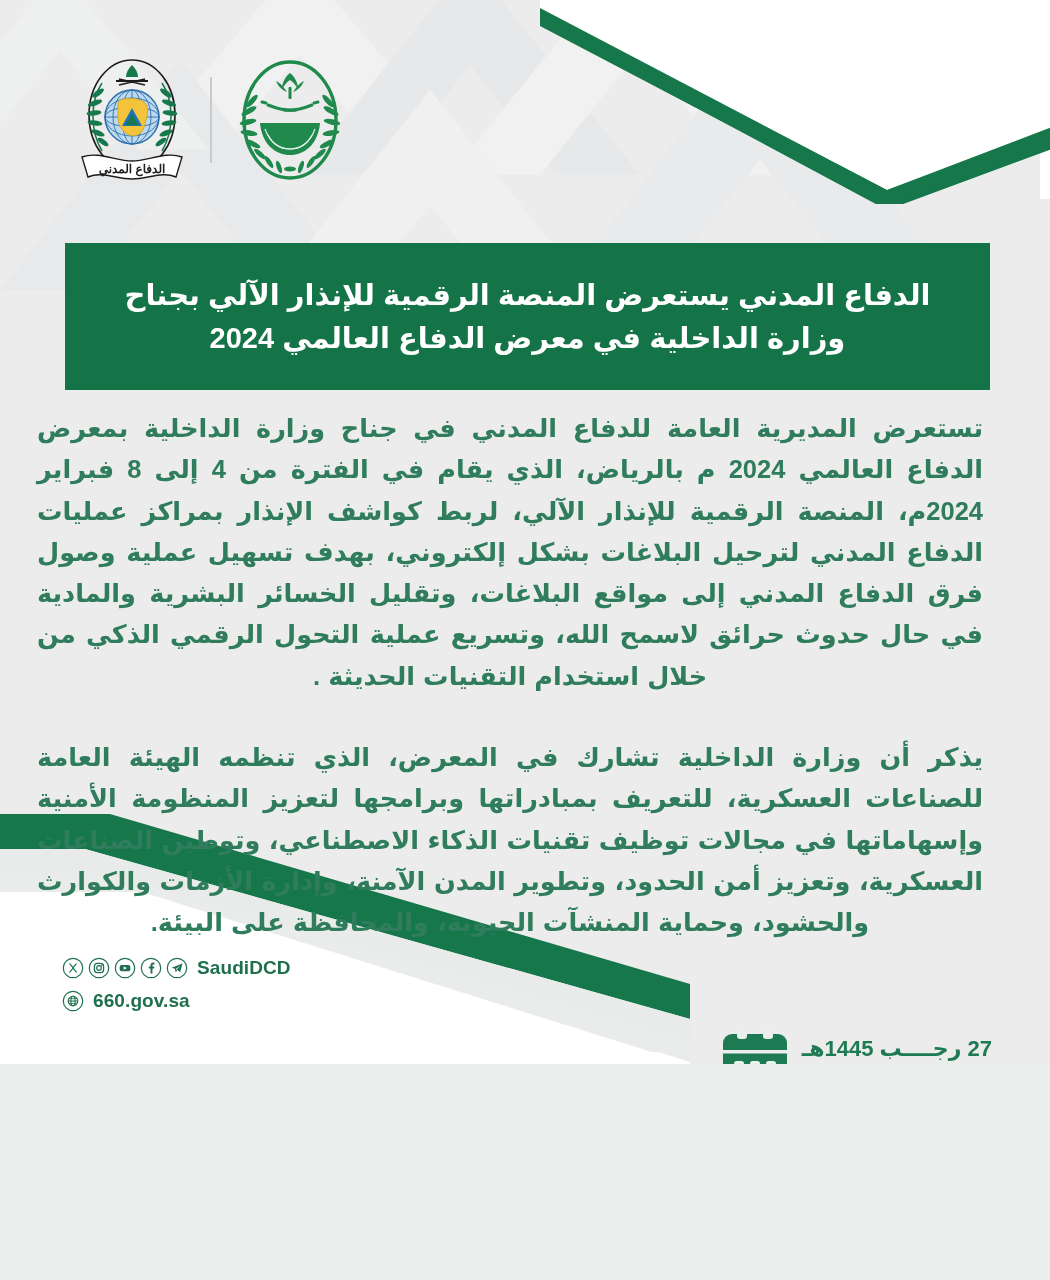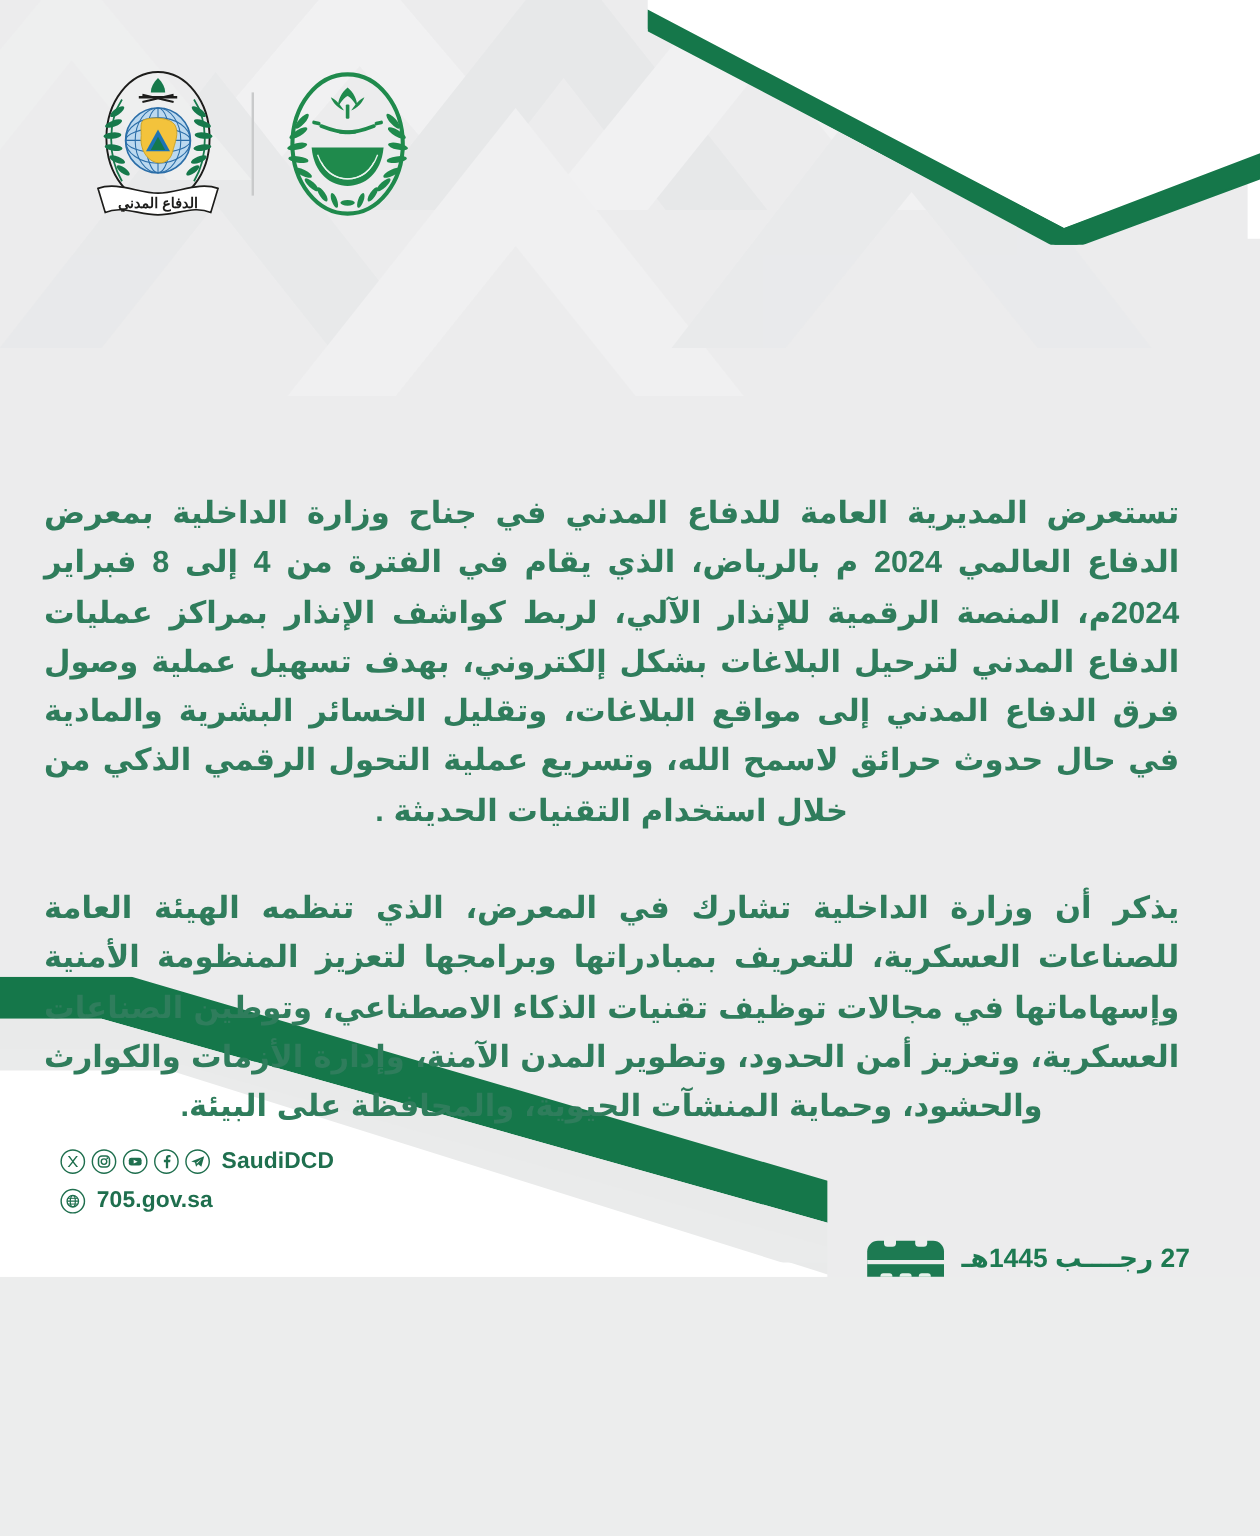--- a/index.html
+++ b/index.html
@@ -144,21 +144,21 @@
     color: #1d7a52;
     font-size: 22px;
     font-weight: bold;
     white-space: nowrap;
     direction: rtl;
   }
 
   
   .footer {
     position: absolute;
-    left: 50px;
+    left: 62px;
     bottom: 52px;
     direction: ltr;
   }
   .footer-row {
     display: flex;
     flex-direction: row;
     align-items: center;
     gap: 4px;
   }
   .footer-row + .footer-row { margin-top: 11px; }
@@ -313,20 +313,23 @@
               <ellipse cx="71" cy="114" rx="6.5" ry="2.3" transform="rotate(-70 71 114)"></ellipse>
             </g>
             <ellipse cx="60" cy="116" rx="6" ry="2.4"></ellipse>
           </g>
         </svg>
       </div>
 
     </div>
   </div>
 
+  <div class="title-banner">
+    <div class="title-text">الدفاع المدني يستعرض المنصة الرقمية للإنذار الآلي بجناح وزارة الداخلية في معرض الدفاع العالمي 2024</div>
+  </div>
 
   <div class="body-wrap">
     <p class="para">تستعرض المديرية العامة للدفاع المدني في جناح وزارة الداخلية بمعرض الدفاع العالمي 2024 م بالرياض، الذي يقام في الفترة من 4 إلى 8 فبراير 2024م، المنصة الرقمية للإنذار الآلي، لربط كواشف الإنذار بمراكز عمليات الدفاع المدني لترحيل البلاغات بشكل إلكتروني، بهدف تسهيل عملية وصول فرق الدفاع المدني إلى مواقع البلاغات، وتقليل الخسائر البشرية والمادية في حال حدوث حرائق لاسمح الله، وتسريع عملية التحول الرقمي الذكي من خلال استخدام التقنيات الحديثة .</p>
     <p class="para">يذكر أن وزارة الداخلية تشارك في المعرض، الذي تنظمه الهيئة العامة للصناعات العسكرية، للتعريف بمبادراتها وبرامجها لتعزيز المنظومة الأمنية وإسهاماتها في مجالات توظيف تقنيات الذكاء الاصطناعي، وتوطين الصناعات العسكرية، وتعزيز أمن الحدود، وتطوير المدن الآمنة، وإدارة الأزمات والكوارث والحشود، وحماية المنشآت الحيوية، والمحافظة على البيئة.</p>
   </div>
 
   <div class="date-block">
     <svg class="cal-icon" viewBox="0 0 70 72">
       <rect x="3" y="6" width="64" height="62" rx="9" fill="#1d7a52"></rect>
       <rect x="3" y="22" width="64" height="3.5" fill="#eceded"></rect>
@@ -378,18 +381,18 @@
 
     <div class="footer-row">
       <svg class="sic" viewBox="0 0 24 24">
         <circle cx="12" cy="12" r="10.6" fill="none" stroke="#1f6f4e" stroke-width="1.3"></circle>
         <circle cx="12" cy="12" r="5.2" fill="none" stroke="#1f6f4e" stroke-width="1.2"></circle>
         <ellipse cx="12" cy="12" rx="2.3" ry="5.2" fill="none" stroke="#1f6f4e" stroke-width="1.1"></ellipse>
         <line x1="6.8" y1="12" x2="17.2" y2="12" stroke="#1f6f4e" stroke-width="1.1"></line>
         <line x1="7.7" y1="9.4" x2="16.3" y2="9.4" stroke="#1f6f4e" stroke-width="0.9"></line>
         <line x1="7.7" y1="14.6" x2="16.3" y2="14.6" stroke="#1f6f4e" stroke-width="0.9"></line>
       </svg>
-      <span class="footer-label">705.gov.sa</span>
+      <span class="footer-label">660.gov.sa</span>
     </div>
 
   </div>
 
 </div>
 
 </body></html>

